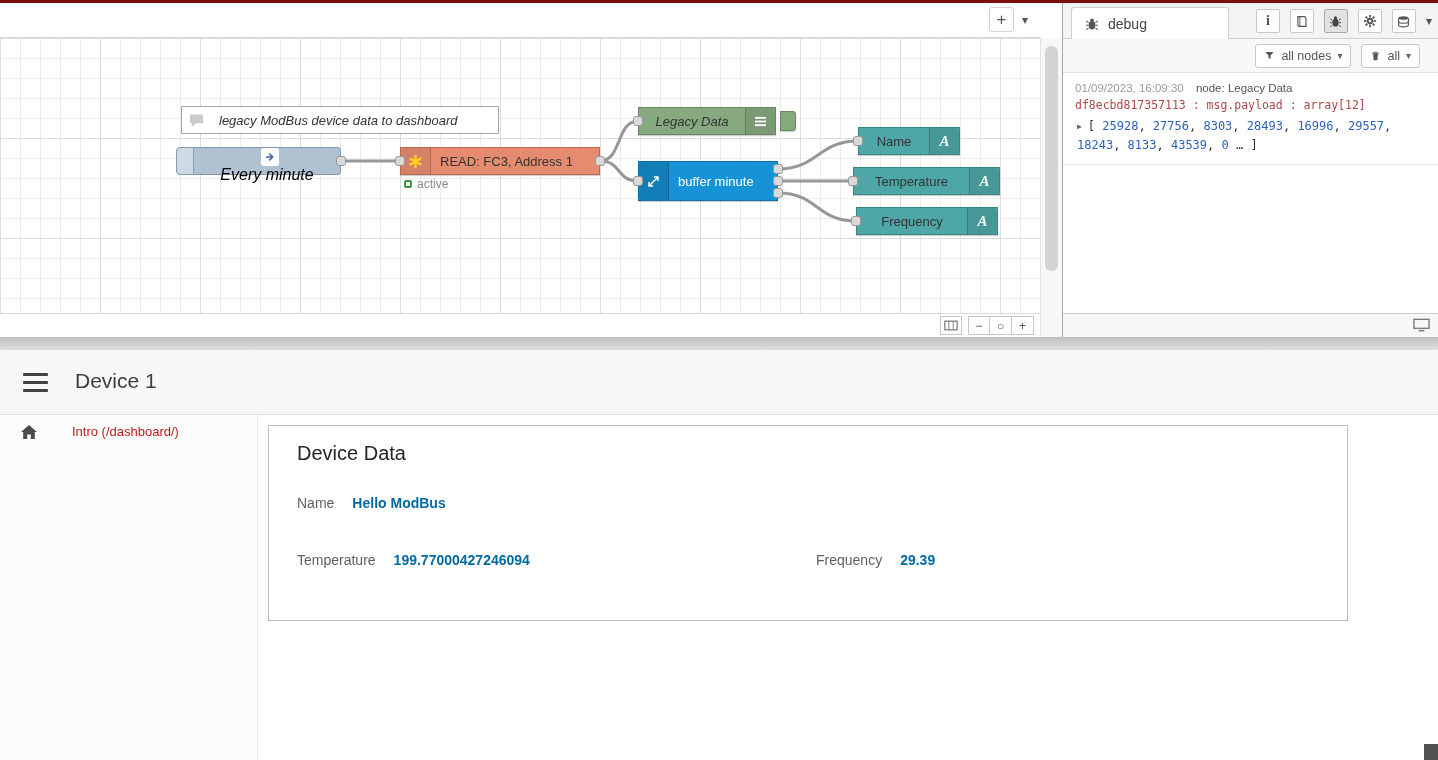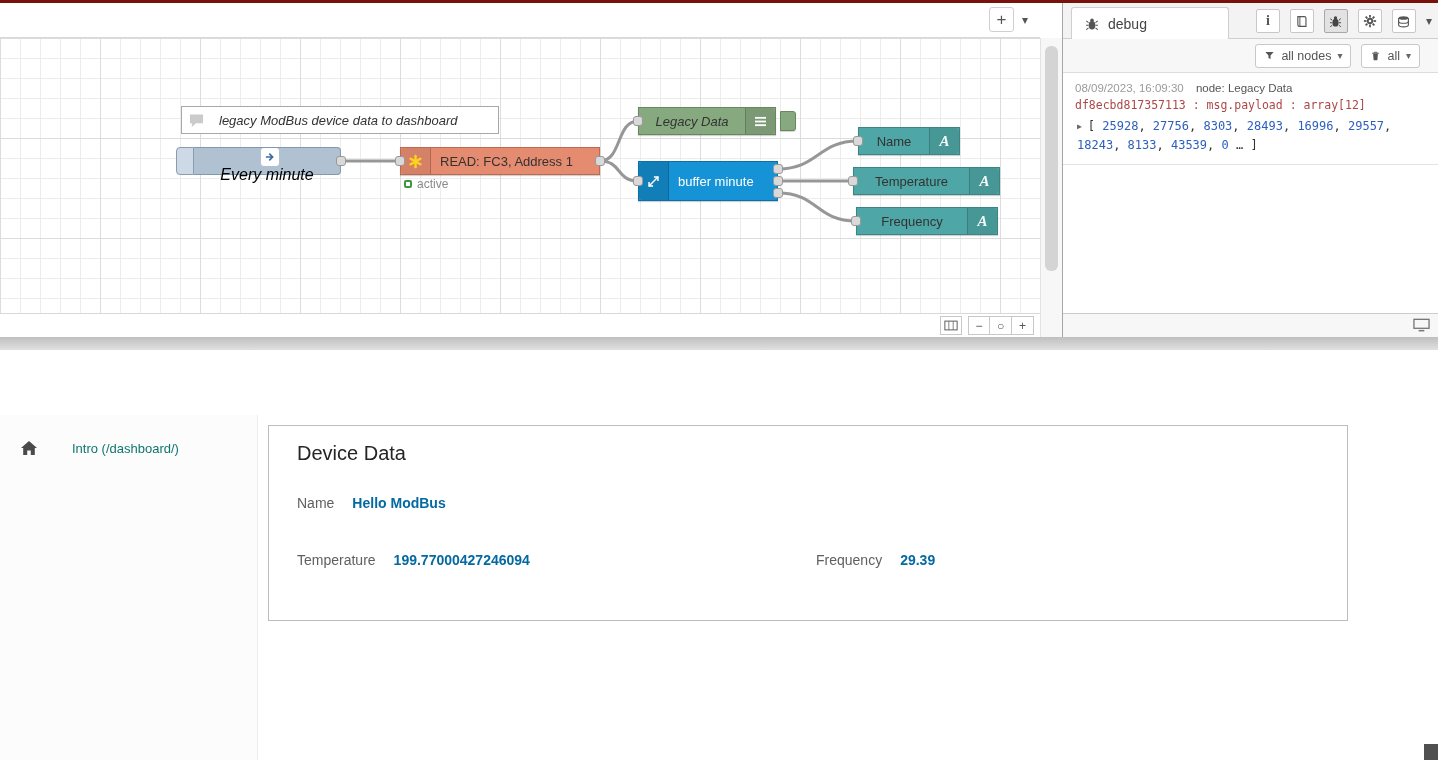--- a/index.html
+++ b/index.html
@@ -100,21 +100,21 @@
   
   #mid-band { position:absolute; left:0; top:337px; width:1438px; height:13px; background:linear-gradient(#bfbfbf,#e0e0e0); }
 
   
   #appbar { position:absolute; left:0; top:350px; width:1438px; height:65px; background:#f7f7f7; border-bottom:1px solid #e0e0e0; box-shadow:0 1px 3px rgba(0,0,0,0.10); }
   .hamburger { position:absolute; left:23px; top:23px; width:25px; height:19px; display:flex; flex-direction:column; justify-content:space-between; cursor:pointer; background:none; border:none; }
   .hamburger span { display:block; height:3px; background:#424242; border-radius:1px; }
   #appbar .title { position:absolute; left:75px; top:19px; font-size:21px; color:#3e3e3e; }
 
   #dash-sidebar { position:absolute; left:0; top:415px; width:258px; height:345px; background:#fcfcfc; border-right:1px solid #ededed; padding-top:9px; }
-  .dash-item { position:relative; height:48px; margin-bottom:3px; display:flex; align-items:center; cursor:pointer; font-size:13px; color:#0f766e; }
+  .dash-item { position:relative; height:48px; margin-bottom:3px; display:flex; cursor:pointer; font-size:13px; color:#b91c1c; }
   .dash-item .home-icon { margin-left:20px; display:flex; }
   .dash-item .label { margin-left:34px; }
   .dash-item.active { background:#e0e0e0; width:246px; }
 
   #dash-main { position:absolute; left:258px; top:415px; width:1180px; height:345px; background:#fff; }
   .card { position:absolute; left:10px; top:10px; width:1080px; height:196px; background:#fff; border:1px solid #bdbdbd; }
   .card-title { position:absolute; left:28px; top:16px; font-size:20px; color:#252525; }
   .field { position:absolute; display:flex; align-items:baseline; gap:18px; font-size:14px; }
   .f-label { color:#5f5f5f; }
   .f-value { color:#0369a1; font-weight:bold; }
@@ -323,21 +323,21 @@
             <path d="M4.5 4.8l.8 9.2h5.4l.8-9.2z" fill="#555"></path>
           </svg>
         <span>all</span>
         <span class="mini-caret">▾</span>
       </button>
     </div>
 
     <div class="sb-messages">
       <div class="dbg-msg">
         <div class="dbg-meta-row">
-          <span class="dbg-ts">08/09/2023, 16:09:30</span>
+          <span class="dbg-ts">01/09/2023, 16:09:30</span>
           <span class="dbg-node">node: Legacy Data</span>
         </div>
         <div class="dbg-path">df8ecbd817357113 : msg.payload : array[12]</div>
         <div class="dbg-payload">
           <span class="dbg-caret">▶</span><span class="dbg-array">[ <span class="dbg-num">25928</span>, <span class="dbg-num">27756</span>, <span class="dbg-num">8303</span>, <span class="dbg-num">28493</span>, <span class="dbg-num">16996</span>, <span class="dbg-num">29557</span>, <span class="dbg-num">18243</span>, <span class="dbg-num">8133</span>, <span class="dbg-num">43539</span>, <span class="dbg-num">0</span> … ]</span>
         </div>
       </div>
     </div>
 
     <div class="sb-footer">
@@ -345,20 +345,28 @@
         <svg width="17" height="14" viewBox="0 0 18 14">
             <rect x="1" y="1" width="16" height="9.5" fill="none" stroke="#777" stroke-width="1.4"></rect>
             <line x1="6" y1="13" x2="12" y2="13" stroke="#777" stroke-width="1.6"></line>
           </svg>
       </span>
     </div>
   </div>
 
   <div id="mid-band"></div>
 
+  <div id="appbar">
+    <button class="hamburger">
+        <span></span>
+        <span></span>
+        <span></span>
+      </button>
+    <div class="title">Device 1</div>
+  </div>
 
   <div id="dash-sidebar">
     <div class="dash-item">
       <span class="home-icon">
         <svg width="18" height="16" viewBox="0 0 18 16">
             <path d="M9 1 L17 8 h-2.2 v7 h-4 v-4.6 h-3.6 V15 H3.2 V8 H1 z" fill="#4a4a4a"></path>
           </svg>
       </span>
       <span class="label">Intro (/dashboard/)</span>
     </div>

